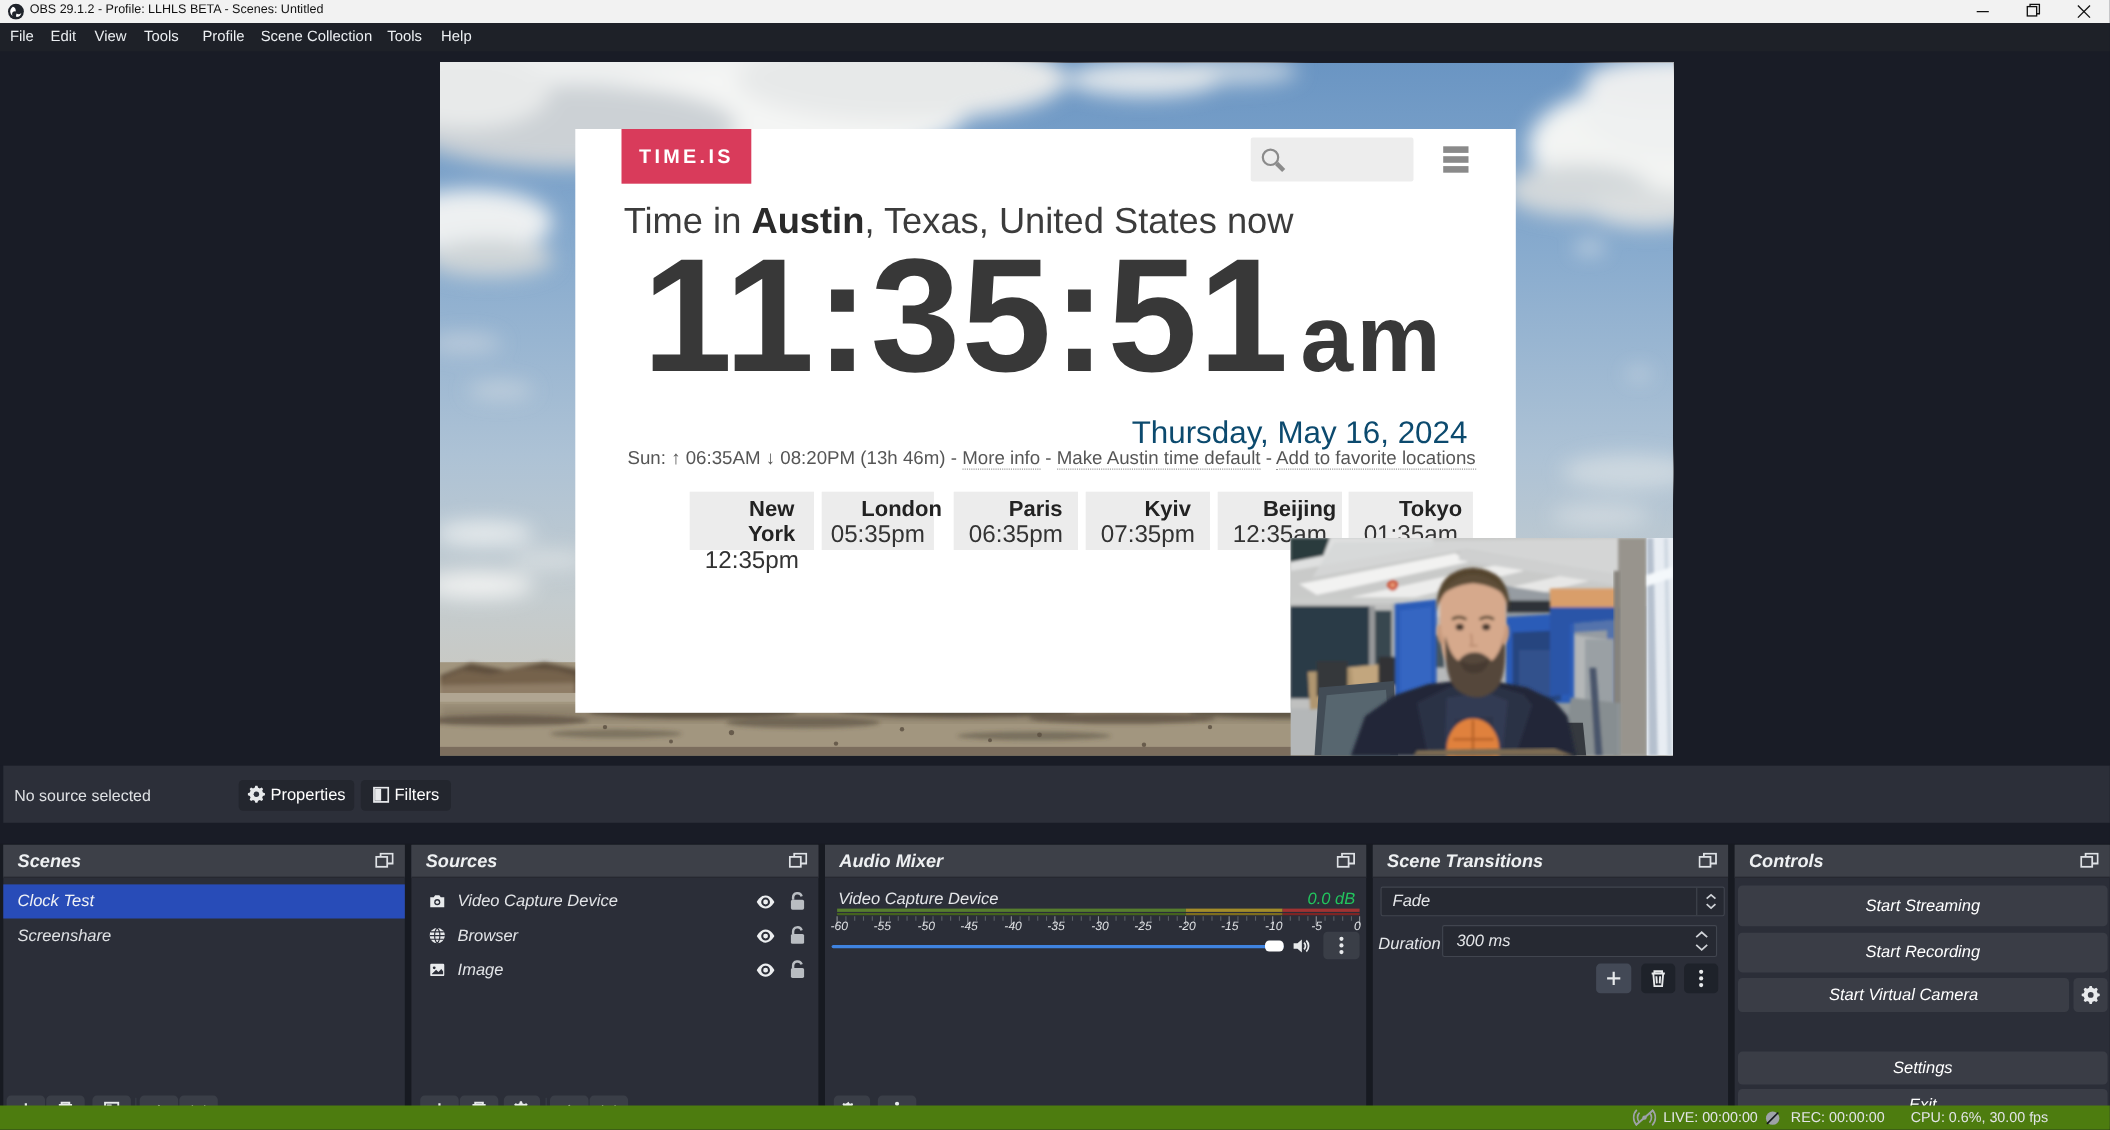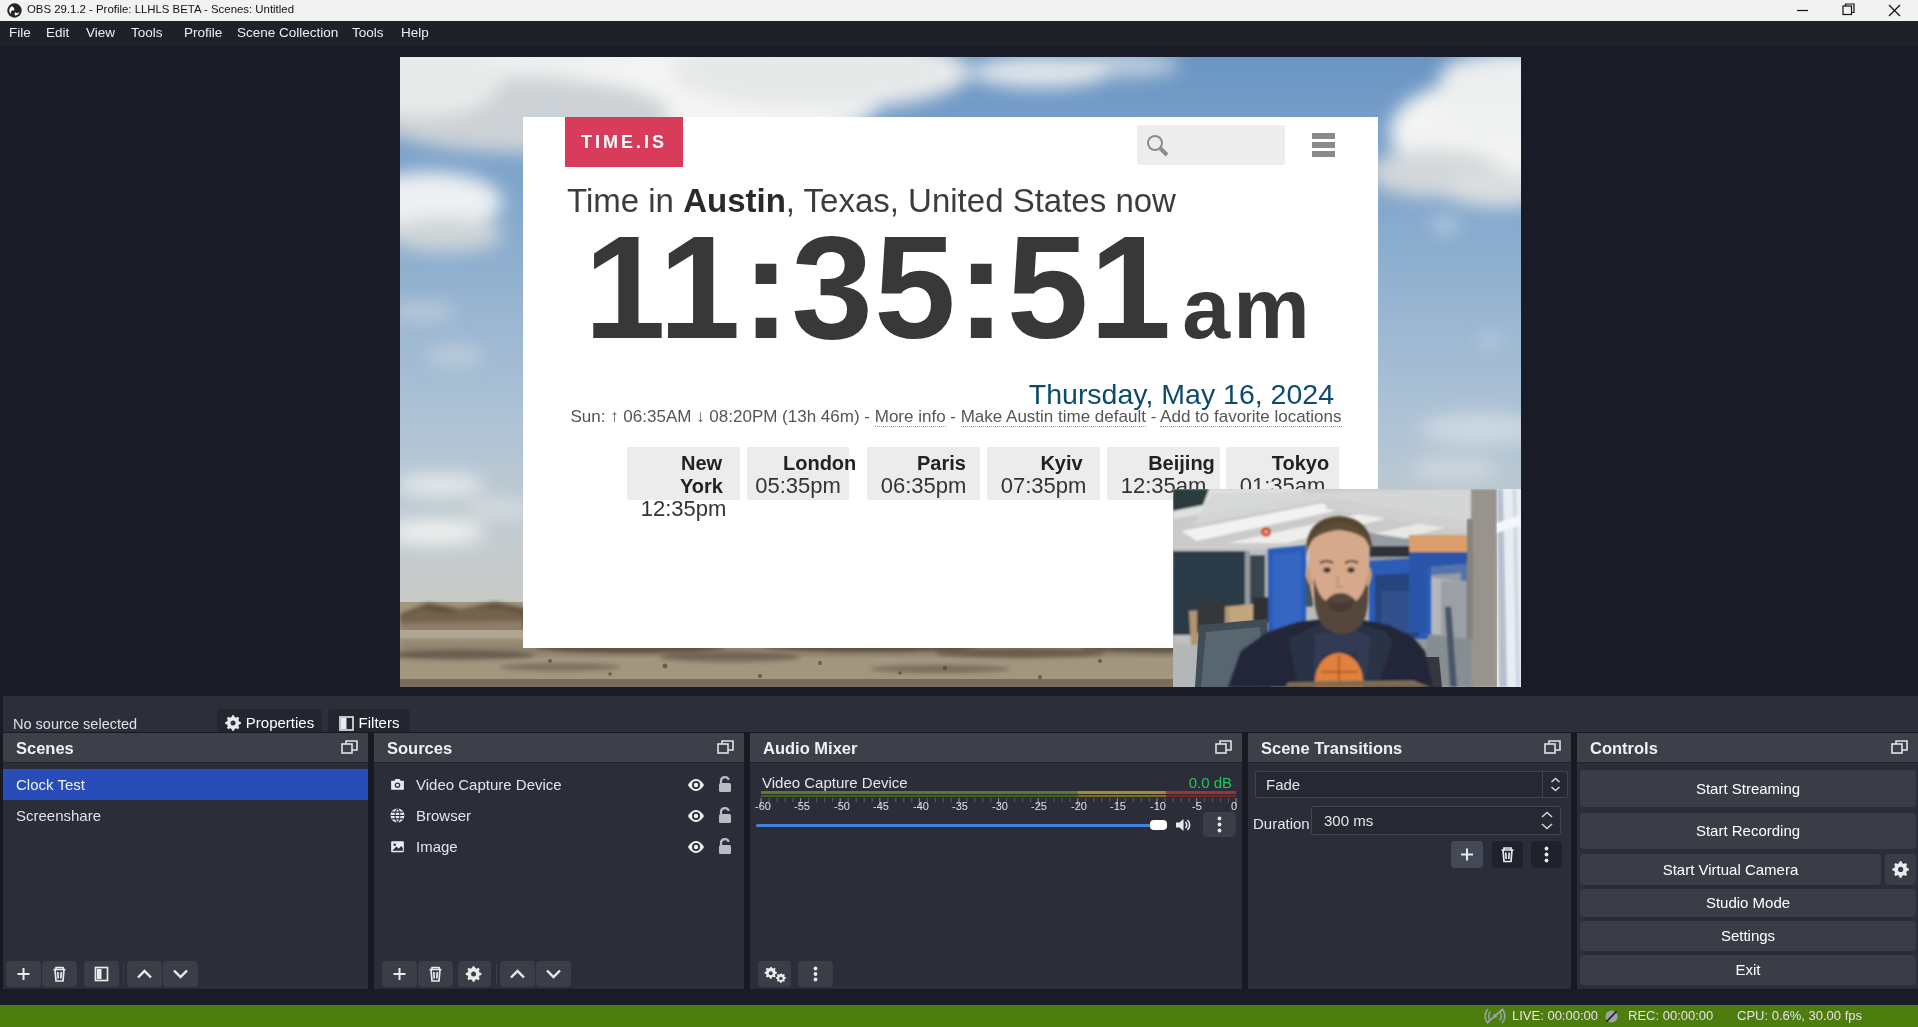--- a/index.html
+++ b/index.html
@@ -6,21 +6,21 @@
   html,body { width:1918px; height:1027px; overflow:hidden; background:#191c26; font-family:"Liberation Sans", sans-serif; }
   .abs { position:absolute; }
   #titlebar { position:absolute; left:0; top:0; width:1918px; height:21px; background:#f2f2f2; color:#111; font-size:11.4px; }
   #titlebar .ttext { position:absolute; left:27px; top:3px; }
   #menubar { position:absolute; left:0; top:21px; width:1918px; height:26px; background:#1e2128; color:#eceff2; font-size:13.5px; }
   .mitem { position:absolute; top:4px; }
   #previewbg { position:absolute; left:0; top:47px; width:1918px; height:649px; background:#191c26; }
   #video { position:absolute; left:400px; top:57px; width:1121px; height:630px; overflow:hidden; }
   #card { position:absolute; left:123px; top:60px; width:855px; height:531px; background:#ffffff; }
   #toolbar { position:absolute; left:3px; top:696px; width:1915px; height:52px; background:#2c2f39; }
-  #docks { position:absolute; left:0; top:732px; width:1918px; height:258px; background:#171a21; }
+  #docks { position:absolute; left:0; top:767px; width:1918px; height:258px; background:#171a21;font-style:italic; }
   .panel { position:absolute; top:1px; height:256px; background:#2b2e38; }
   .phead { position:absolute; left:0; top:0; right:0; height:30px; background:#3d4048; color:#eef0f2; font-size:16.5px; font-weight:bold; line-height:30px; padding-left:13px; border-bottom:1px solid #22252c; }
   .popout { position:absolute; right:10px; top:7px; width:17px; height:15px; }
   #statusbar { position:absolute; left:0; top:1005px; width:1918px; height:22px; background:#4d7c0f; color:#e2e4e7; font-size:13px; }
   .btn { position:absolute; background:#3a3d46; border-radius:4px; color:#ffffff; font-size:15px; text-align:center; }
   .sq { position:absolute; background:#3a3e47; border-radius:4px; }
   .lnk { border-bottom:1px dotted #999; }
   .cbox { position:absolute; top:330px; height:53px; background:#ececec; text-align:center; color:#222; padding-top:5px; }
   .cbox b { display:block; font-size:20px;padding-left:36px; }
   .cbox span { display:block; font-size:22px; color:#333; margin-top:-2px; }
@@ -560,21 +560,20 @@
         </svg></div>
     <div class="btn" style="left:3px;top:37px;width:336px;height:37px;line-height:37px">Start Streaming</div>
     <div class="btn" style="left:3px;top:80px;width:336px;height:36px;line-height:36px">Start Recording</div>
     <div class="btn" style="left:3px;top:121px;width:301px;height:31px;line-height:31px">Start Virtual Camera</div>
     <div class="btn" style="left:308px;top:121px;width:31px;height:31px"><svg width="31" height="31" viewBox="1.75 -0.75 31 31">
           <g transform="scale(1.05)">
             <path d="M17.5 6.2 l.6 1.9 a5 5 0 0 1 1.5.62 l1.8-.85 1.3 1.3 -.85 1.8 a5 5 0 0 1 .62 1.5 l1.9.6 v1.86 l-1.9.6 a5 5 0 0 1 -.62 1.5 l.85 1.8 -1.3 1.3 -1.8-.85 a5 5 0 0 1 -1.5.62 l-.6 1.9 h-1.86 l-.6-1.9 a5 5 0 0 1 -1.5-.62 l-1.8.85 -1.3-1.3 .85-1.8 a5 5 0 0 1 -.62-1.5 l-1.9-.6 v-1.86 l1.9-.6 a5 5 0 0 1 .62-1.5 l-.85-1.8 1.3-1.3 1.8.85 a5 5 0 0 1 1.5-.62 l.6-1.9 Z" fill="#e8eaec"></path>
             <circle cx="16.57" cy="14.03" r="2.5" fill="#3a3d46"></circle>
           </g>
         </svg></div>
-    <div class="btn" style="left:3px;top:156px;width:336px;height:28px;line-height:28px">Studio Mode</div>
     <div class="btn" style="left:3px;top:188px;width:336px;height:30px;line-height:30px">Settings</div>
     <div class="btn" style="left:3px;top:222px;width:336px;height:30px;line-height:30px">Exit</div>
   </div>
 </div>
 <div id="statusbar">
   <svg class="abs" style="left:1484px;top:2px" width="22" height="18" viewBox="0 0 22 18">
     <g stroke="#9ea2a8" stroke-width="1.5" fill="none">
       <circle cx="11" cy="9" r="2" fill="#9ea2a8" stroke="none"></circle>
       <path d="M6.5 13.5 A6.4 6.4 0 0 1 6.5 4.5 M15.5 4.5 A6.4 6.4 0 0 1 15.5 13.5 M4 16 A9.9 9.9 0 0 1 4 2 M18 2 A9.9 9.9 0 0 1 18 16"></path>
       <line x1="3" y1="16" x2="19" y2="2" stroke-width="1.8"></line>

